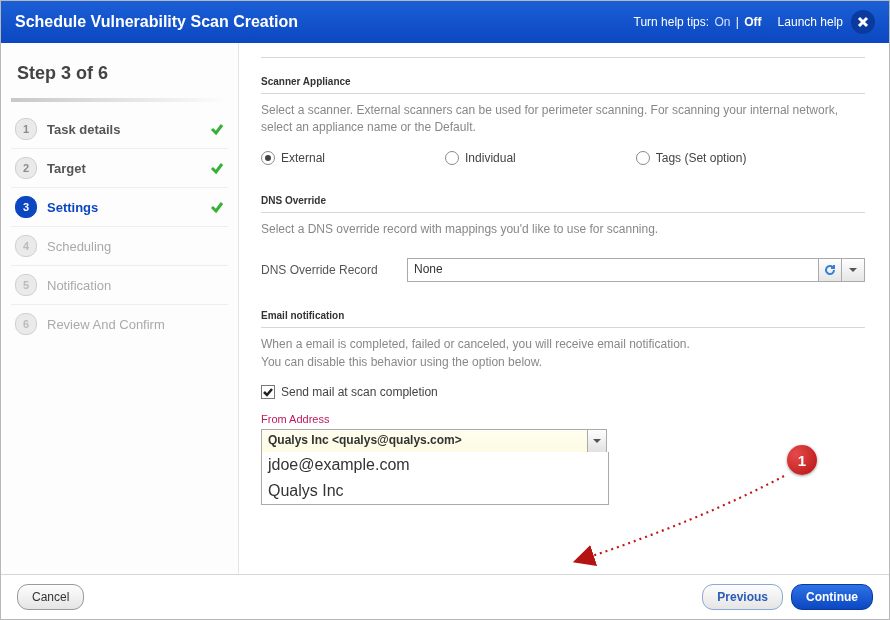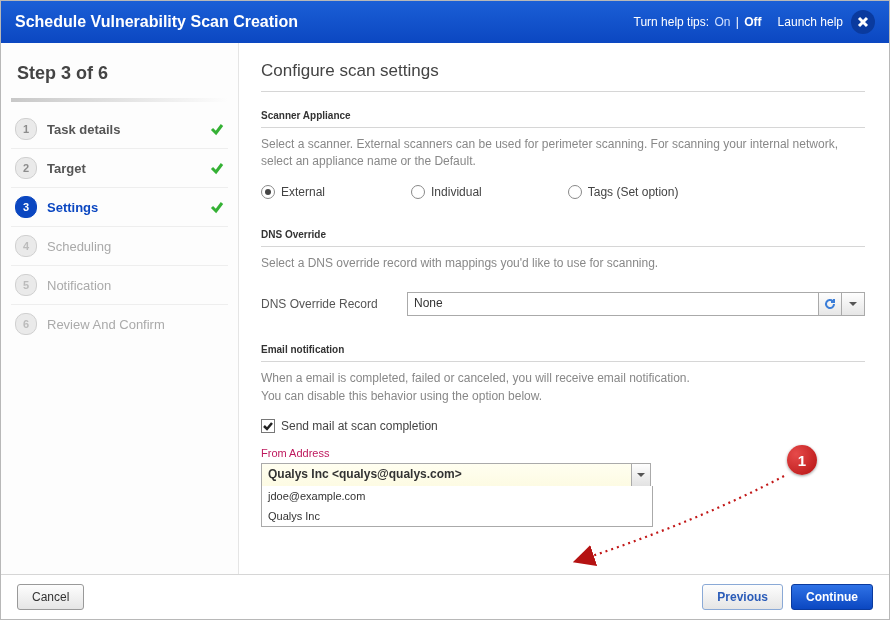--- a/index.html
+++ b/index.html
@@ -24,44 +24,44 @@
 .step-row.current .step-label{color:#0b47c1}
 .step-row.future .step-label{color:#aaa;font-weight:normal}
 .step-row.future .step-num{color:#bbb}
 .chk-ic{width:14px;height:14px}
 .chk-ic svg{stroke:#35b135;stroke-width:3;fill:none}
 .content{flex:1;padding:14px 24px 10px 22px;overflow-y:auto;position:relative}
 .page-title{font-size:17px;color:#444;margin:4px 0 10px}
 .hr-full{border-top:1px solid #d6d6d6;margin-bottom:18px}
 .sec-title{font-size:10px;font-weight:bold;color:#333;margin:0 0 4px;border-bottom:1px solid #d6d6d6;padding-bottom:6px}
 .sec-desc{font-size:12px;color:#888;line-height:1.45;margin:8px 0 14px}
-.radio-row{display:flex;gap:86px;margin-bottom:30px}
+.radio-row{display:flex;gap:120px;margin-bottom:30px}
 .radio-opt{display:flex;align-items:center;gap:6px;font-size:12px;color:#444;cursor:pointer}
 .radio{width:12px;height:12px;border:1px solid #888;border-radius:50%;display:inline-flex;align-items:center;justify-content:center}
 .radio.sel::after{content:"";width:6px;height:6px;background:#444;border-radius:50%}
 .field-row{display:flex;align-items:center;gap:18px;margin:20px 0 28px}
 .field-lbl{font-size:12px;color:#555;width:128px}
 .select-box{flex:1;display:flex;border:1px solid #aaa;height:22px;background:#fff}
 .select-box .val{flex:1;padding:3px 6px;font-size:12px}
 .sb-btn{width:22px;border-left:1px solid #aaa;display:flex;align-items:center;justify-content:center;background:linear-gradient(#fefefe,#e6e6e6);cursor:pointer}
 .refresh-ic svg{stroke:#3a7dd8;fill:none;stroke-width:2}
 .dd-ic svg{fill:#555}
 .cb-row{display:flex;gap:6px;font-size:12px;color:#444;margin-bottom:14px}
 .cb{width:12px;height:12px;border:1px solid #777;display:inline-flex;align-items:center;justify-content:center;background:#fff;cursor:pointer}
 .cb.chk svg{stroke:#222;stroke-width:2.5;fill:none}
 .from-lbl{font-size:11px;color:#be185d;margin-bottom:4px}
-.combo-wrap{width:390px;position:relative}
+.combo-wrap{width:346px;position:relative}
 .combo{display:flex;border:1px solid #aaa;height:22px}
 .combo .val{flex:1;padding:3px 6px;font-size:12px;font-weight:bold;background:linear-gradient(#fffef0,#fdfbe3)}
 .combo .dd{width:18px;border-left:1px solid #aaa;background:linear-gradient(#fefefe,#e2e2e2);display:flex;align-items:center;justify-content:center;cursor:pointer}
 .combo .dd svg{fill:#555}
 .opts{position:absolute;left:0;top:23px;width:100%;border:1px solid #aaa;background:#fff;border-top:none}
-.opt{padding:4px 6px;font-size:11px;cursor:pointer}
+.opt{padding:4px 6px;font-size:16px;cursor:pointer}
 .dlg-footer{height:44px;border-top:1px solid #d6d6d6;display:flex;align-items:center;padding:0 16px;background:#fff}
-.btn{height:24px;padding:0 14px;font-size:12px;border:1px solid #999;border-radius:3px;background:linear-gradient(#fdfdfd,#e5e5e5);color:#333;cursor:pointer;display:inline-flex;align-items:center}
+.btn{height:24px;padding:0 14px;font-size:12px;border:1px solid #999;border-radius:11px;background:linear-gradient(#fdfdfd,#e5e5e5);color:#333;cursor:pointer;display:inline-flex;align-items:center}
 .btn.primary{background:linear-gradient(#2f72e6,#0b47c1);border-color:#0a3a9e;color:#fff;font-weight:bold}
 .btn.secondary{background:linear-gradient(#fdfdfd,#e5e5e5);border-color:#8aa9d6;color:#2a5bb8;font-weight:bold}
 .footer-sp{flex:1}
 .badge-1{position:absolute;right:72px;top:402px;width:30px;height:30px;border-radius:15px;background:radial-gradient(circle at 30% 30%,#e64a4a,#b51212);color:#fff;font-weight:bold;display:flex;align-items:center;justify-content:center;font-size:15px;box-shadow:0 1px 3px rgba(0,0,0,.4)}
 .arrow-svg{position:absolute;right:100px;top:418px;pointer-events:none}
 </style>
 </head>
 <body>
 
 <div class="dialog">
@@ -115,21 +115,20 @@
             <span class="step-label">Notification</span>
           </div>
           <div class="step-row future">
             <span class="step-num">6</span>
             <span class="step-label">Review And Confirm</span>
           </div>
         </div>
     </div>
 
     <div class="content">
-      <div class="page-title">Configure scan settings</div>
       <div class="hr-full"></div>
 
       <div class="sec-title">Scanner Appliance</div>
       <div class="sec-desc">Select a scanner. External scanners can be used for perimeter scanning. For scanning your internal network, select an appliance name or the Default.</div>
       <div class="radio-row" id="scanner-radios">
           <div class="radio-opt">
             <span class="radio sel"></span>
             <span>External</span>
           </div>
           <div class="radio-opt">

